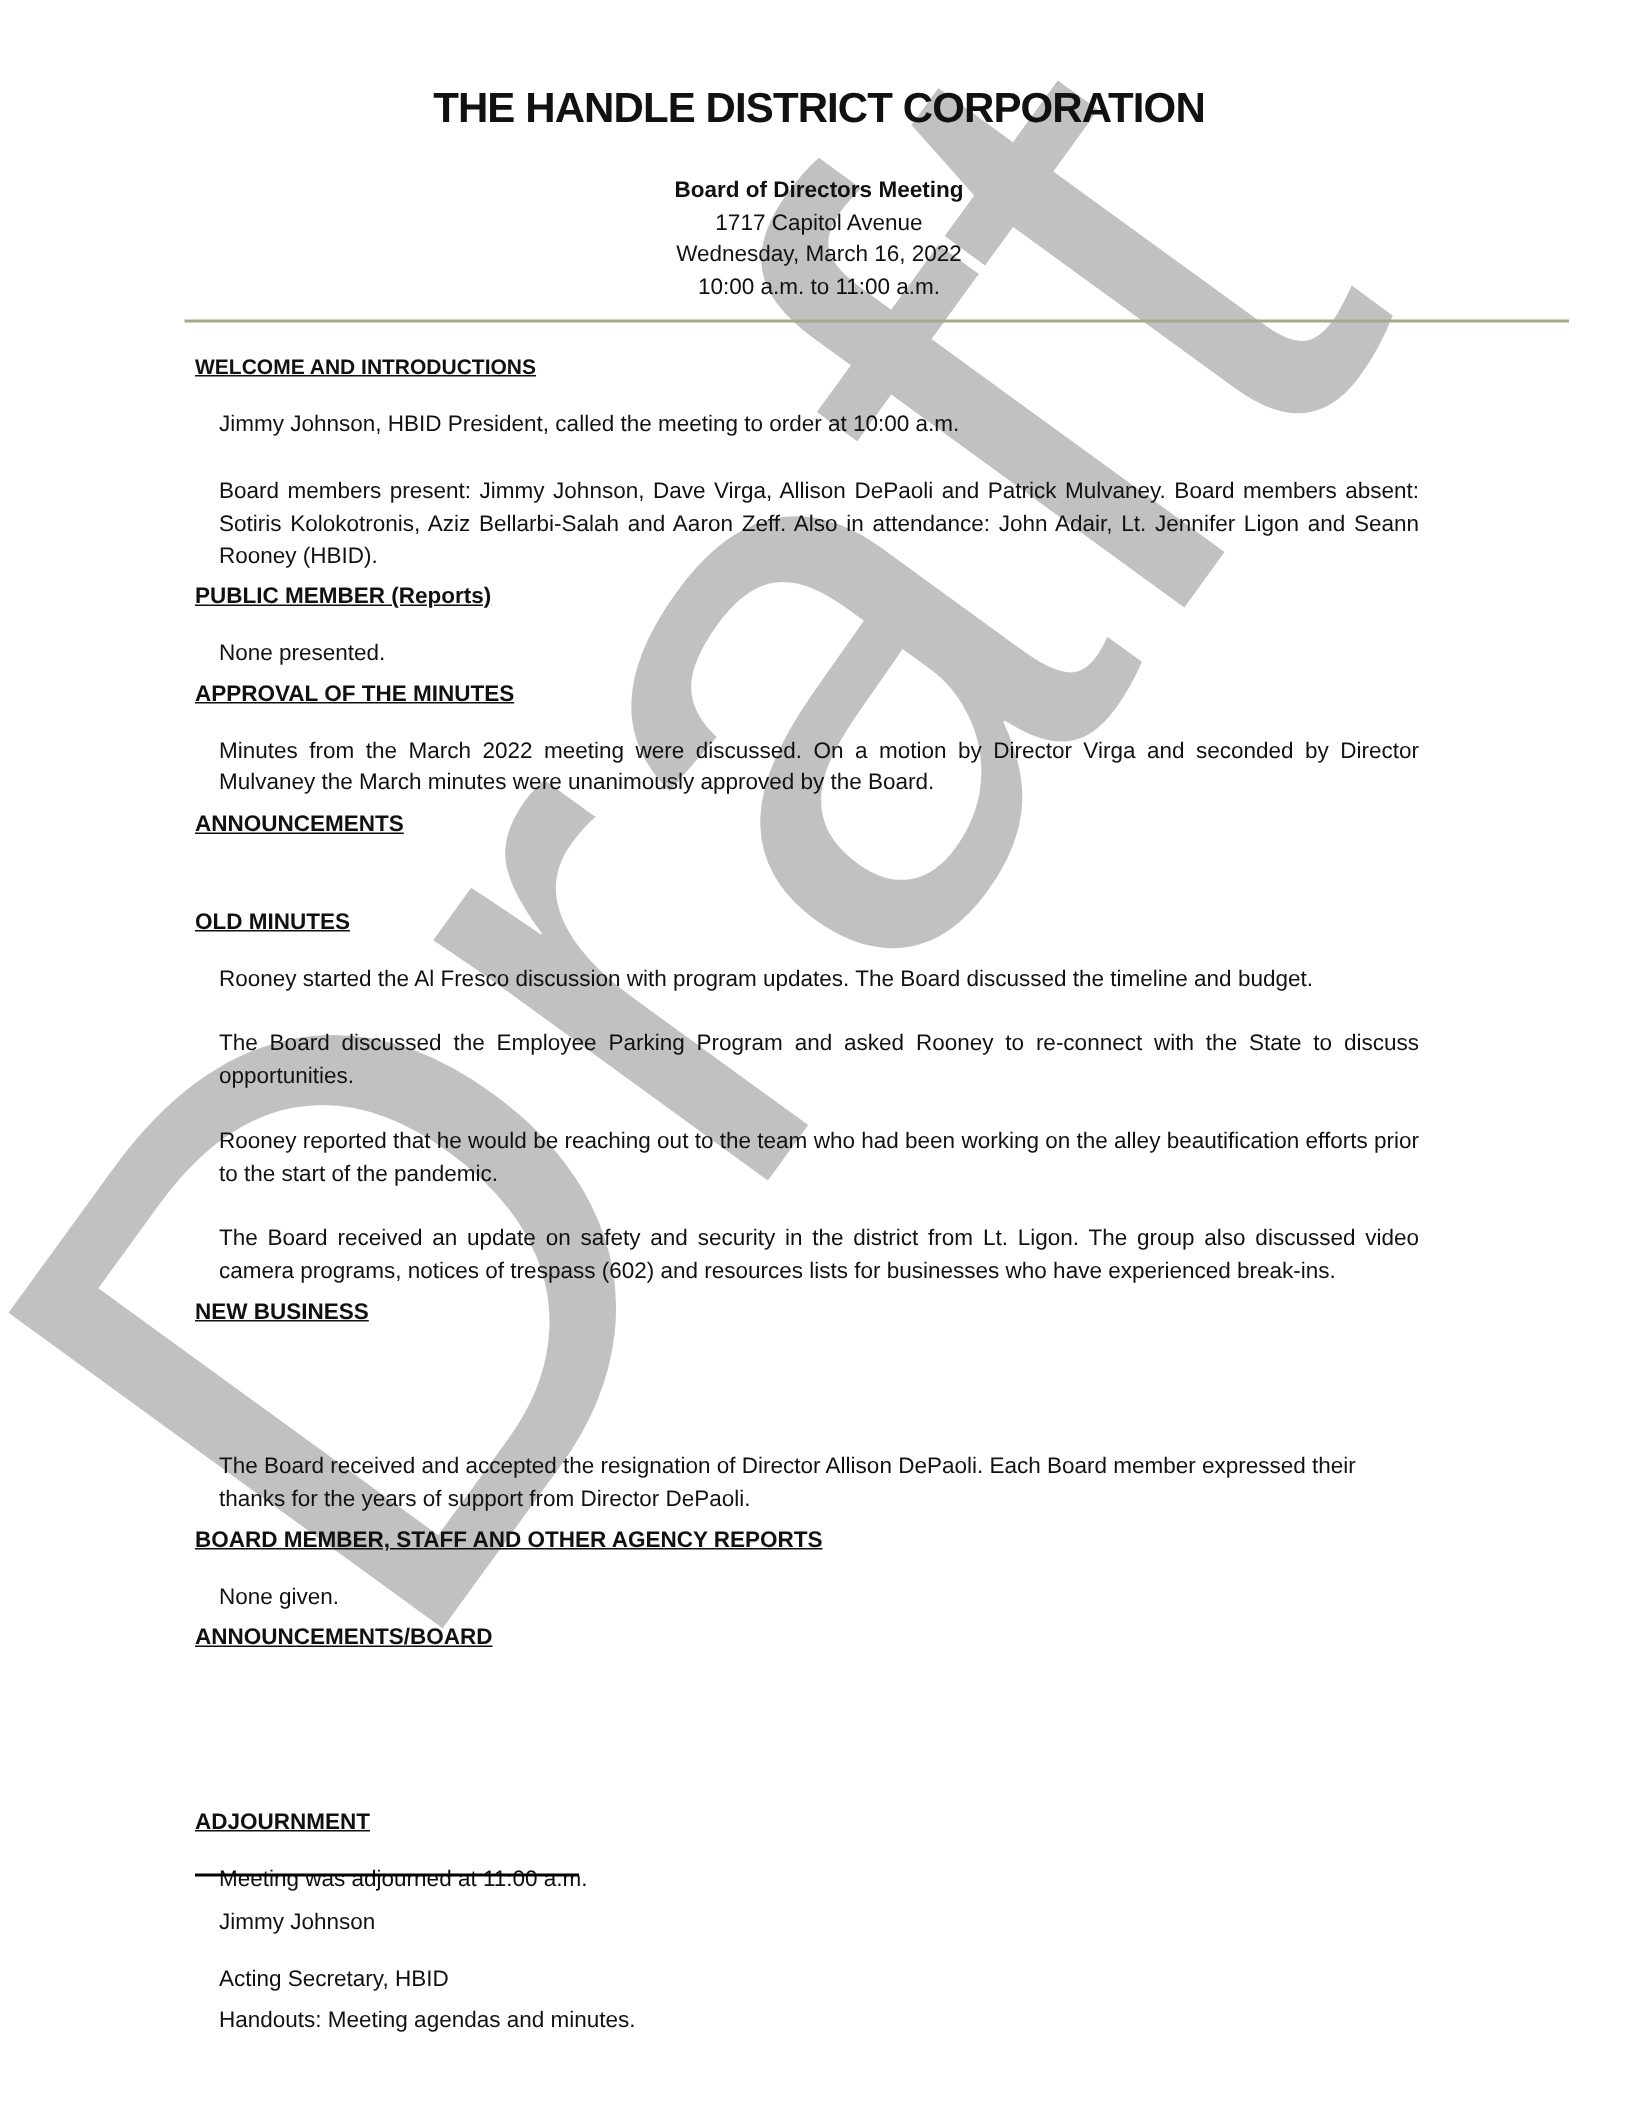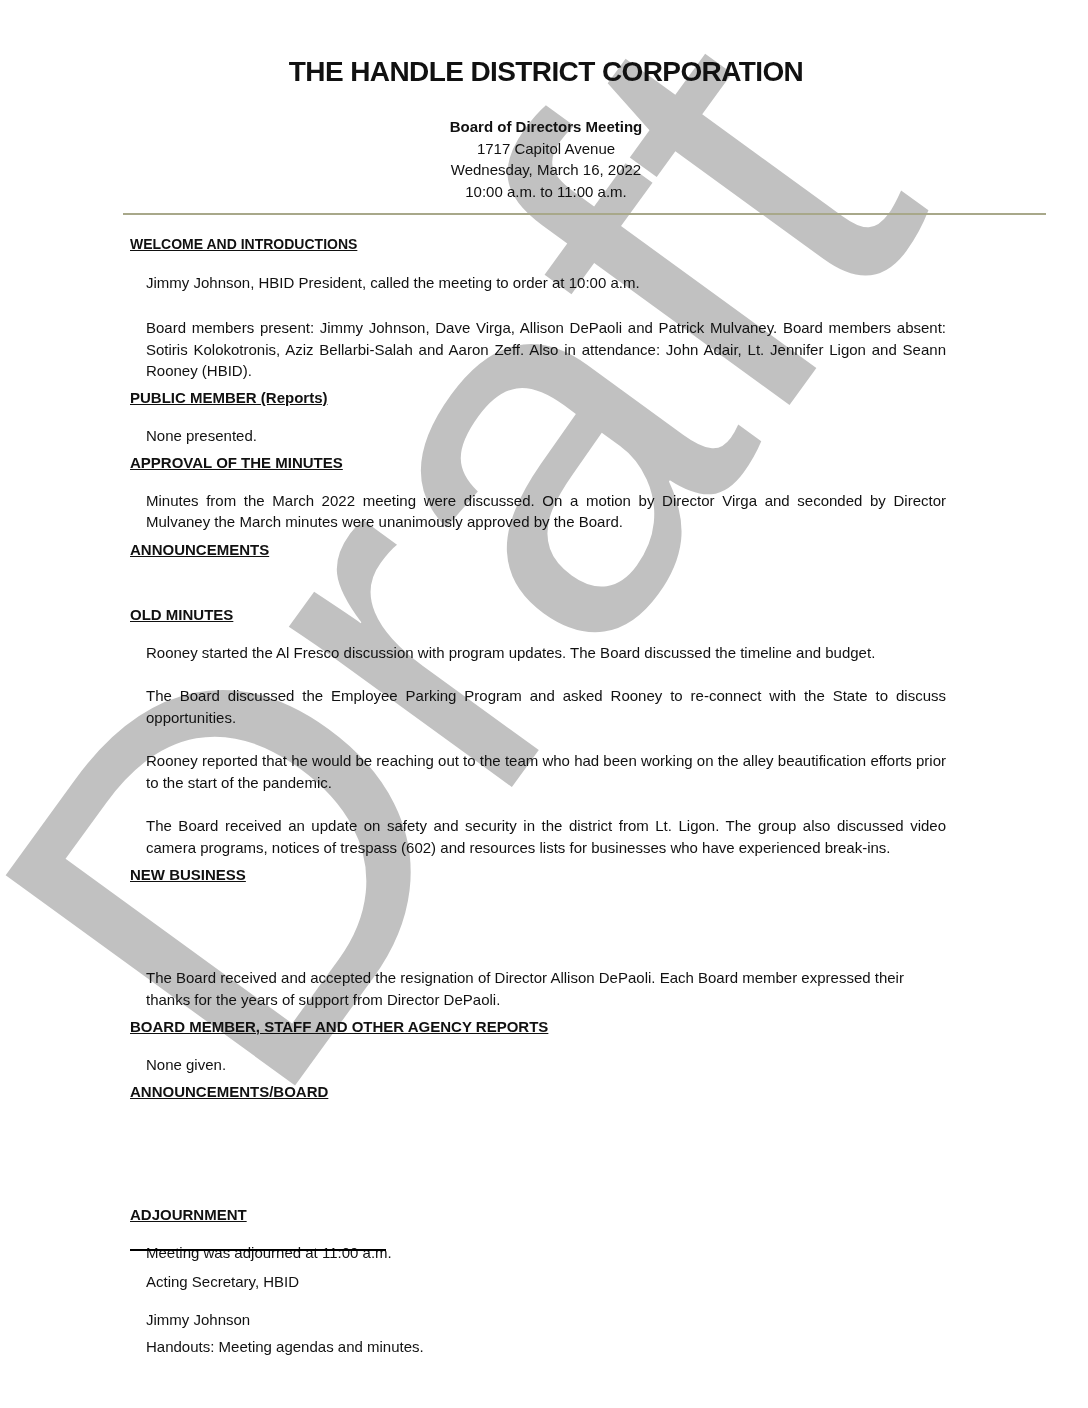--- a/index.html
+++ b/index.html
@@ -93,20 +93,20 @@
   </div>
 
   <div class="content" style="top:1204px;">
     <div class="section-head">ADJOURNMENT</div>
     <p>Meeting was adjourned at 11:00 a.m.</p>
   </div>
 
   <div class="sigline"></div>
 
   <div class="content" style="top:1255px;">
+    <p>Jimmy Johnson</p>
     <p>Acting Secretary, HBID</p>
-    <p>Jimmy Johnson</p>
   </div>
 
   <div class="content" style="top:1320px;">
     <p>Handouts: Meeting agendas and minutes.</p>
   </div>
 </div>
 
 </body></html>

